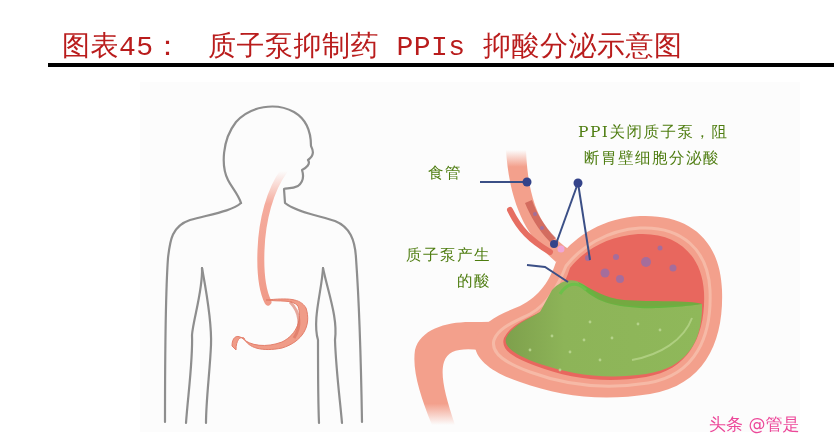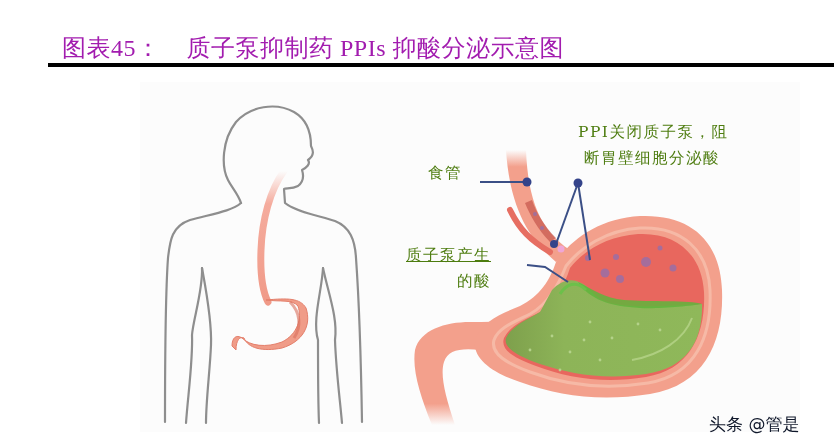--- a/index.html
+++ b/index.html
@@ -2,40 +2,40 @@
 <html><head>
 <meta charset="utf-8">
 <style>
   html, body { margin: 0; padding: 0; }
   body {
     width: 834px; height: 447px; background: #ffffff; position: relative; overflow: hidden;
     font-family: "DejaVu Serif", "Liberation Serif", serif;
   }
   .fig-title {
     position: absolute; left: 62px; top: 32px; height: 32px;
-    font-family: Liberation Serif, serif;
-    font-size: 24px; line-height: 32px; color: #a21caf; letter-spacing: 0.5px;
+    font-family: Liberation Mono, monospace;
+    font-size: 28px; line-height: 32px; color: #b91c1c; letter-spacing: 0.5px;
     white-space: nowrap;
   }
   .fig-title .num { margin-right: 26px; }
   .title-rule {
     position: absolute; left: 48px; top: 63px; width: 786px; height: 4px; background: #000;
   }
   .illus-bg {
     position: absolute; left: 140px; top: 82px; width: 660px; height: 350px;
     background: #fcfcfc;
   }
   svg.art { position: absolute; left: 0; top: 0; }
   .label {
     position: absolute; color: #4d7c0f; font-size: 15.5px; line-height: 22px;
     font-family: "DejaVu Serif", "Liberation Serif", serif; white-space: nowrap;
     letter-spacing: 1.5px;
   }
   .watermark {
-    position: absolute; left: 709px; top: 413px; font-size: 17px; color: #0f172a;
+    position: absolute; left: 709px; top: 413px; font-size: 17px; color: #ec4899;
     font-family: "DejaVu Sans", "Liberation Sans", sans-serif; white-space: nowrap;
     text-shadow: 0 0 1px #fff;
   }
 </style>
 </head>
 <body>
 
 <div class="fig-title">
   <span class="num">图表45：</span><span>质子泵抑制药 PPIs 抑酸分泌示意图</span>
 </div>
@@ -174,16 +174,16 @@
     <circle cx="527" cy="182" r="4.5"></circle>
     <circle cx="578" cy="183" r="4.5"></circle>
     <circle cx="554" cy="244" r="4"></circle>
   </g>
   <circle cx="561" cy="249" r="3.5" fill="#f0a6d6"></circle>
 </svg>
 
 <div class="label" style="left:428px; top:162px;">食管</div>
 <div class="label" style="left:578px; top:121px;">PPI关闭质子泵，阻</div>
 <div class="label" style="left:584px; top:147px;text-align:right;">断胃壁细胞分泌酸</div>
-<div class="label" style="left:406px; top:244px;text-decoration:underline;">质子泵产生</div>
+<div class="label" style="left:406px; top:244px;">质子泵产生</div>
 <div class="label" style="left:457px; top:270px;">的酸</div>
 
 <div class="watermark">头条 @管是</div>
 
 </body></html>

